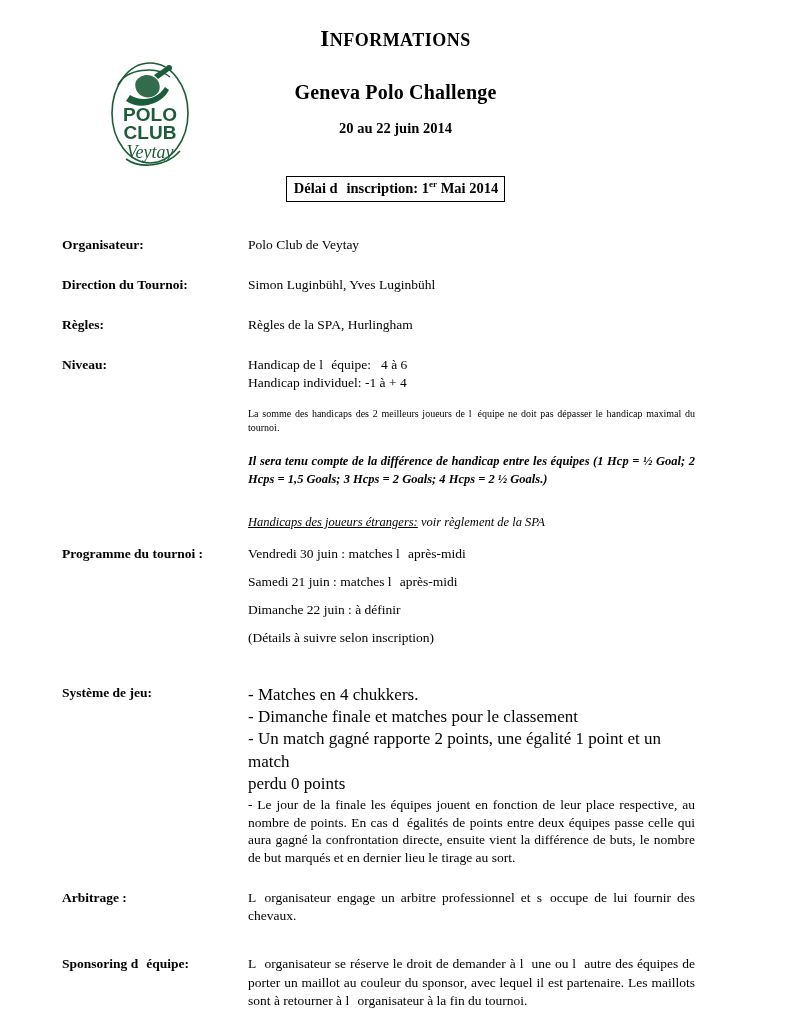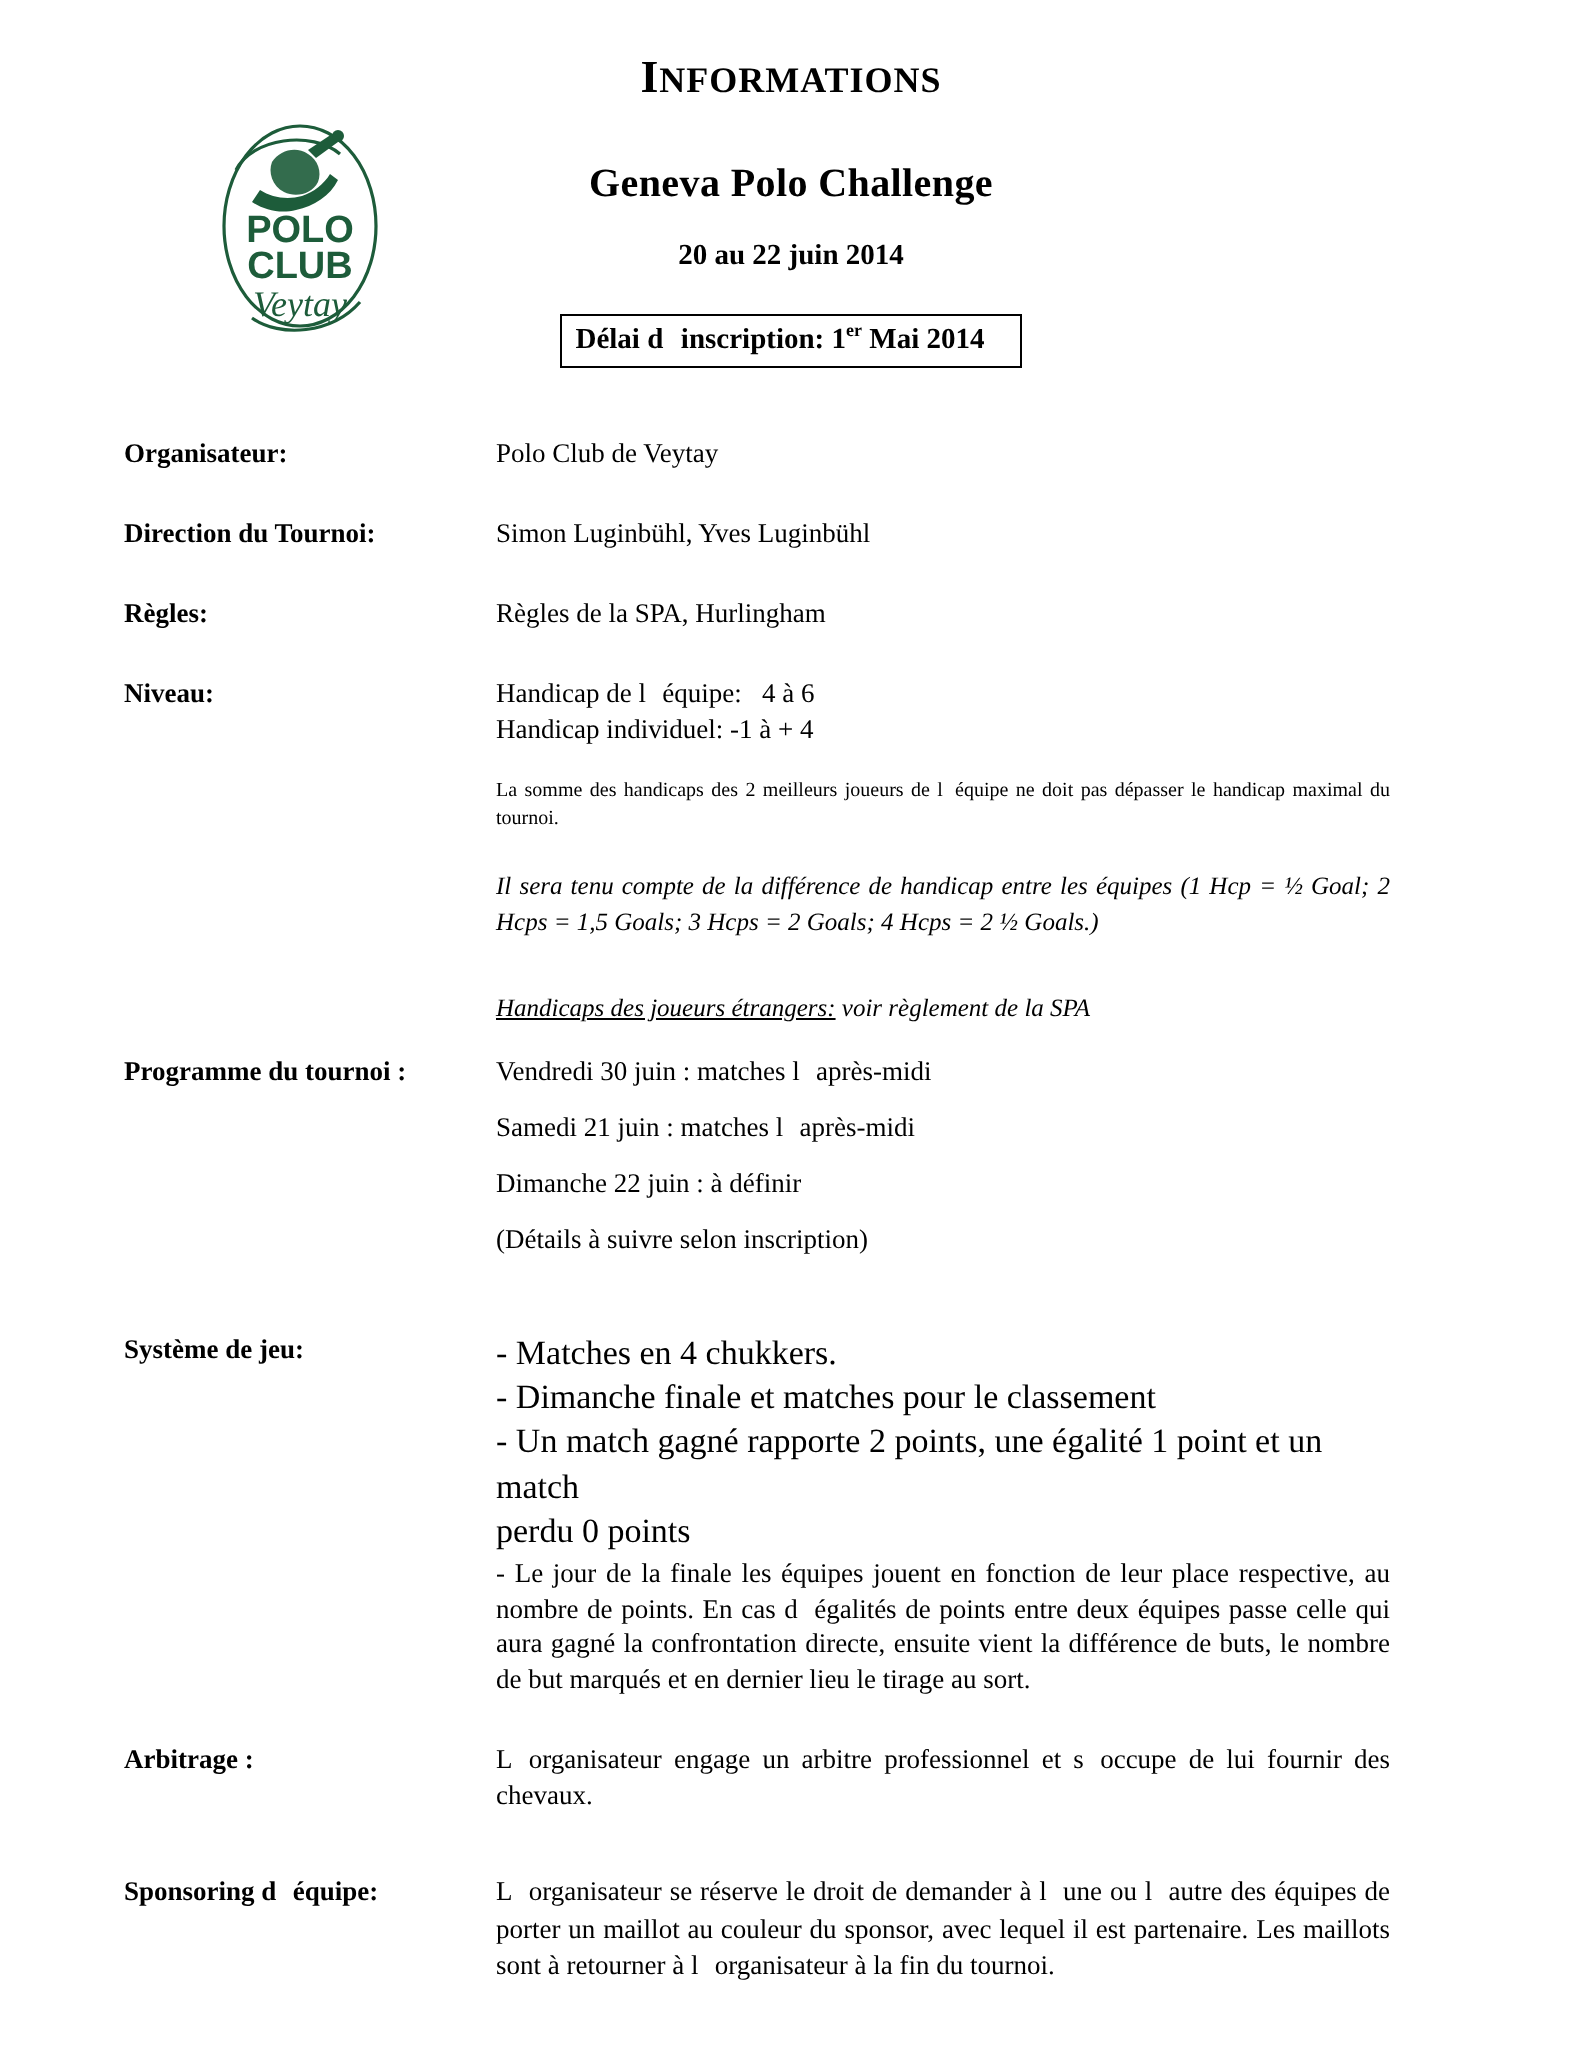--- a/index.html
+++ b/index.html
@@ -59,25 +59,26 @@
     font-weight: bold;
     margin-top: 16px;
   }
   .deadline-wrap {
     margin-top: 20px;
     display: flex;
     justify-content: center;
   }
   .deadline {
     border: 1px solid #000;
-    padding: 2px 18px 3px 7px;
+    padding: 2px 6px 3px 7px;
     font-size: 14.5px;
     font-weight: bold;
     display: inline-block;
     line-height: 1.2;
+    margin-top: 19px;
   }
   .deadline sup { font-size: 9px; vertical-align: super; }
 
   
   .content {
     margin-top: 34px;
     padding-left: 62px;
     padding-right: 96px;
   }
   .row {
@@ -105,20 +106,21 @@
   .note {
     font-size: 10px;
     line-height: 1.45;
     margin-top: 14px;
   }
   .note2 {
     font-size: 12.5px;
     font-style: italic;
     line-height: 1.45;
     margin-top: 16px;
+    font-weight: bold;
   }
   .foreign {
     font-size: 12.5px;
     margin-top: 26px;
     font-style: italic;
   }
 
   .prog-line { display:block; margin-bottom: 10px; font-size: 13.5px; }
   .prog-line:last-child { margin-bottom: 0; }
 

